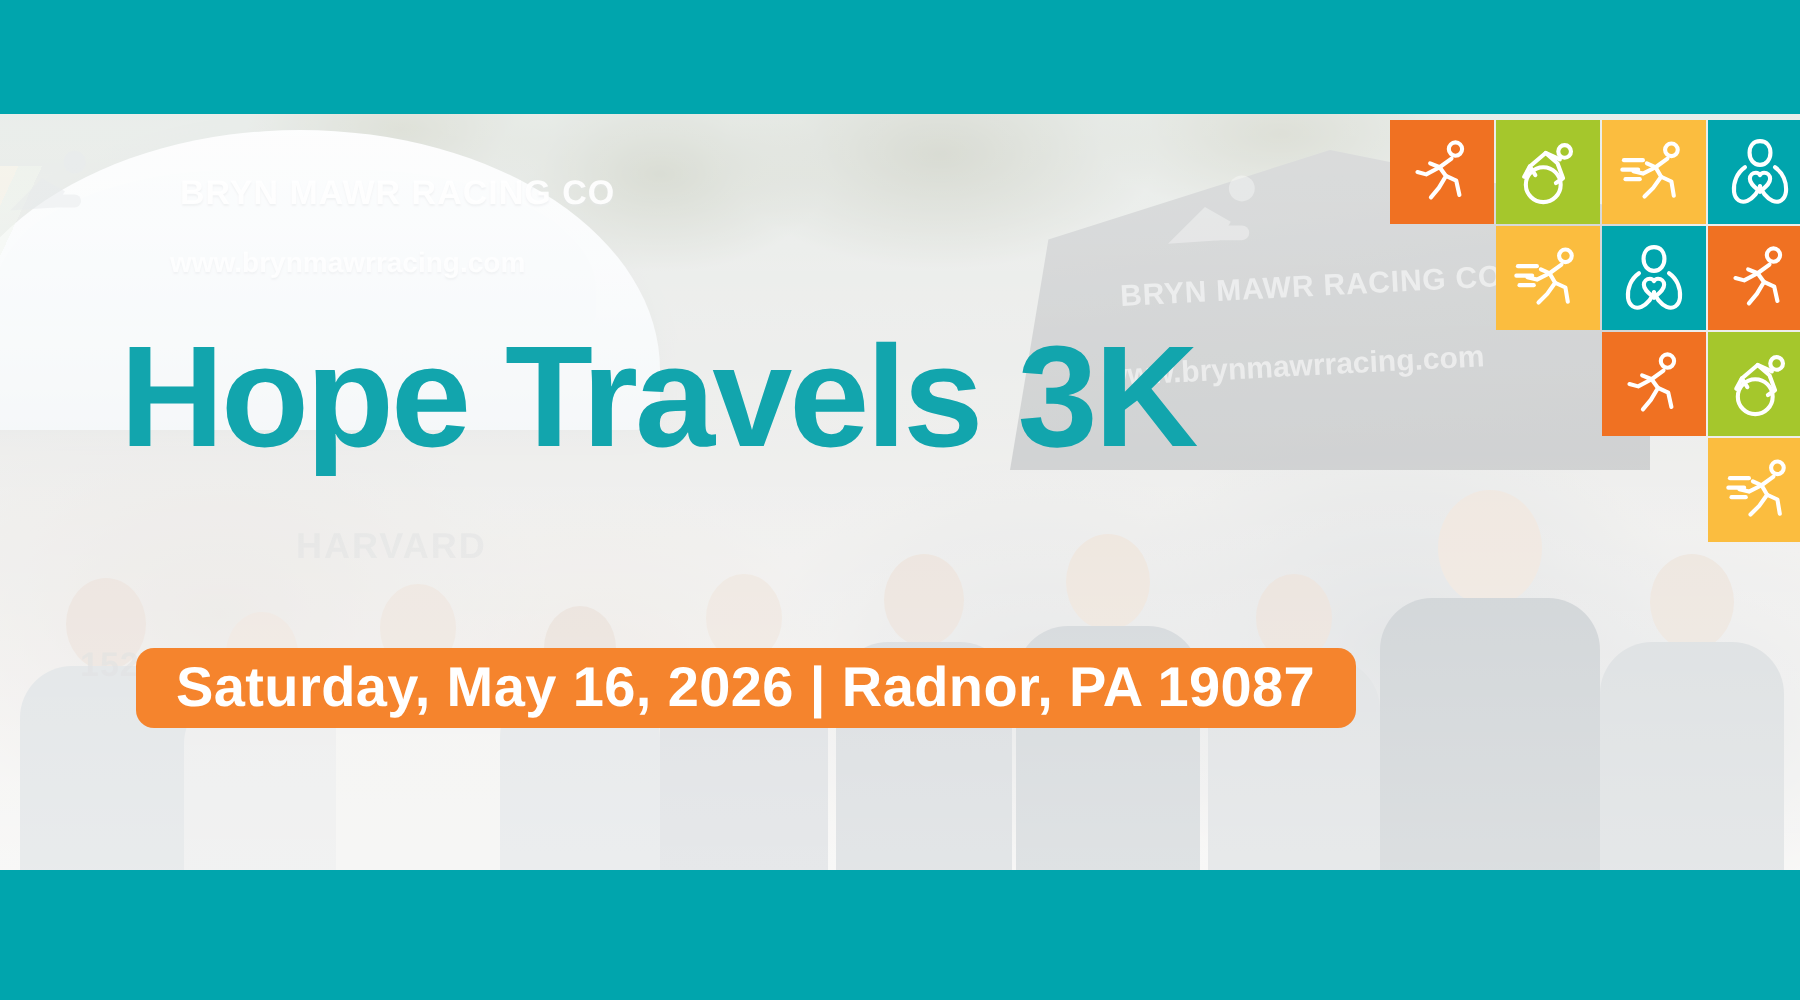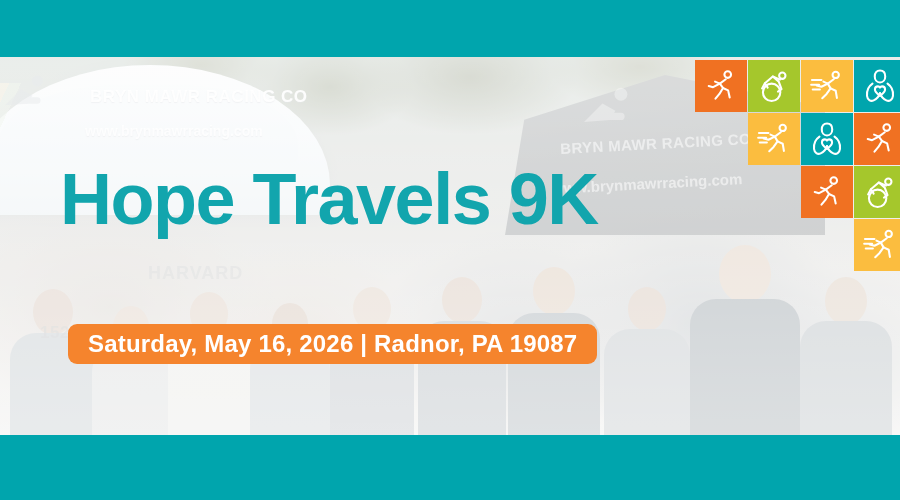--- a/index.html
+++ b/index.html
@@ -221,21 +221,21 @@
     height: 40px;
     padding: 0 20px;
     background: #f5842d;
     border-radius: 9px;
     display: flex;
     align-items: center;
   }
   .date-pill span {
     font-family: "Liberation Sans Narrow", "Liberation Sans", sans-serif;
     font-weight: 700;
-    font-size: 24px;
+    font-size: 28px;
     color: #ffffff;
     white-space: nowrap;
     letter-spacing: .2px;
   }
 
   
   .tile-grid {
     position: absolute;
     left: 695px;
     top: 60px;
@@ -335,21 +335,21 @@
     </div>
 
     <div class="photo-wash"></div>
     <div class="photo-wash2"></div>
   </div>
 
   <div class="bar-top"></div>
   <div class="bar-bottom"></div>
 
   <div class="headline">
-    <span class="line line1">Hope Travels 9K</span>
+    <span class="line line1">Hope Travels 3K</span>
   </div>
 
   <div class="date-pill">
     <span>Saturday, May 16, 2026 | Radnor, PA 19087</span>
   </div>
 
   <div class="tile-grid">
       <div class="tile c-orange" style="left: 0px; top: 0px;">
         <span>
     <svg viewBox="0 0 48 48" fill="none" stroke="#ffffff" stroke-width="2.6" stroke-linecap="round" stroke-linejoin="round">

